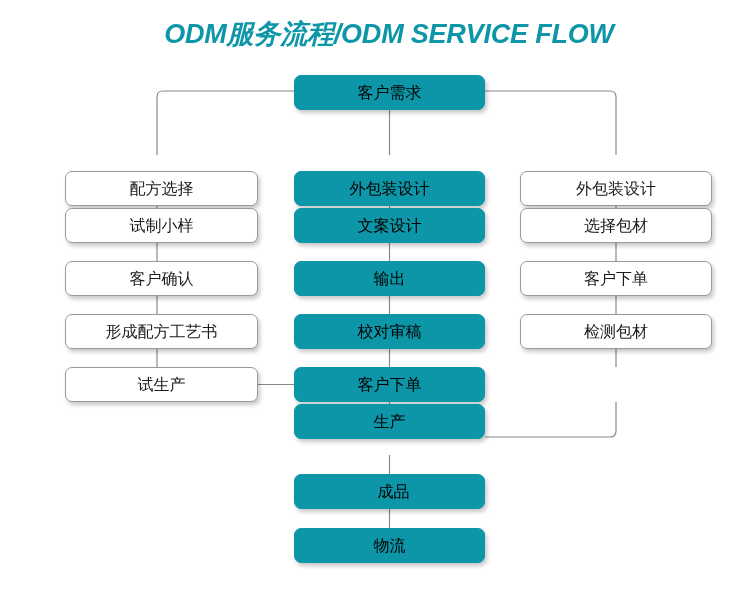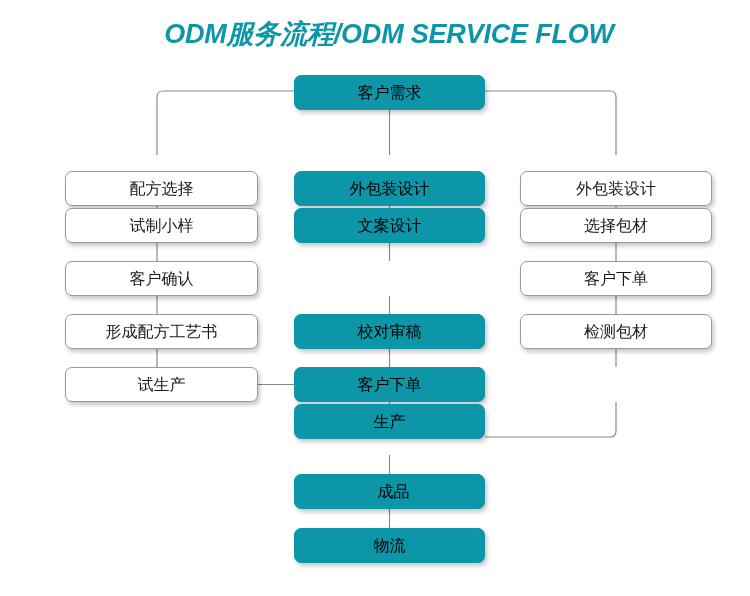--- a/index.html
+++ b/index.html
@@ -134,20 +134,23 @@
   <div class="node plain col-left r5">
     <span>试生产</span>
   </div>
 
   <div class="node teal col-mid r1">
     <span>外包装设计</span>
   </div>
   <div class="node teal col-mid r2">
     <span>文案设计</span>
   </div>
+  <div class="node teal col-mid r3">
+    <span>输出</span>
+  </div>
   <div class="node teal col-mid r5">
     <span>客户下单</span>
   </div>
   <div class="node teal col-mid r4">
     <span>校对审稿</span>
   </div>
   <div class="node teal col-mid r6">
     <span>生产</span>
   </div>
   <div class="node teal col-mid r7">

